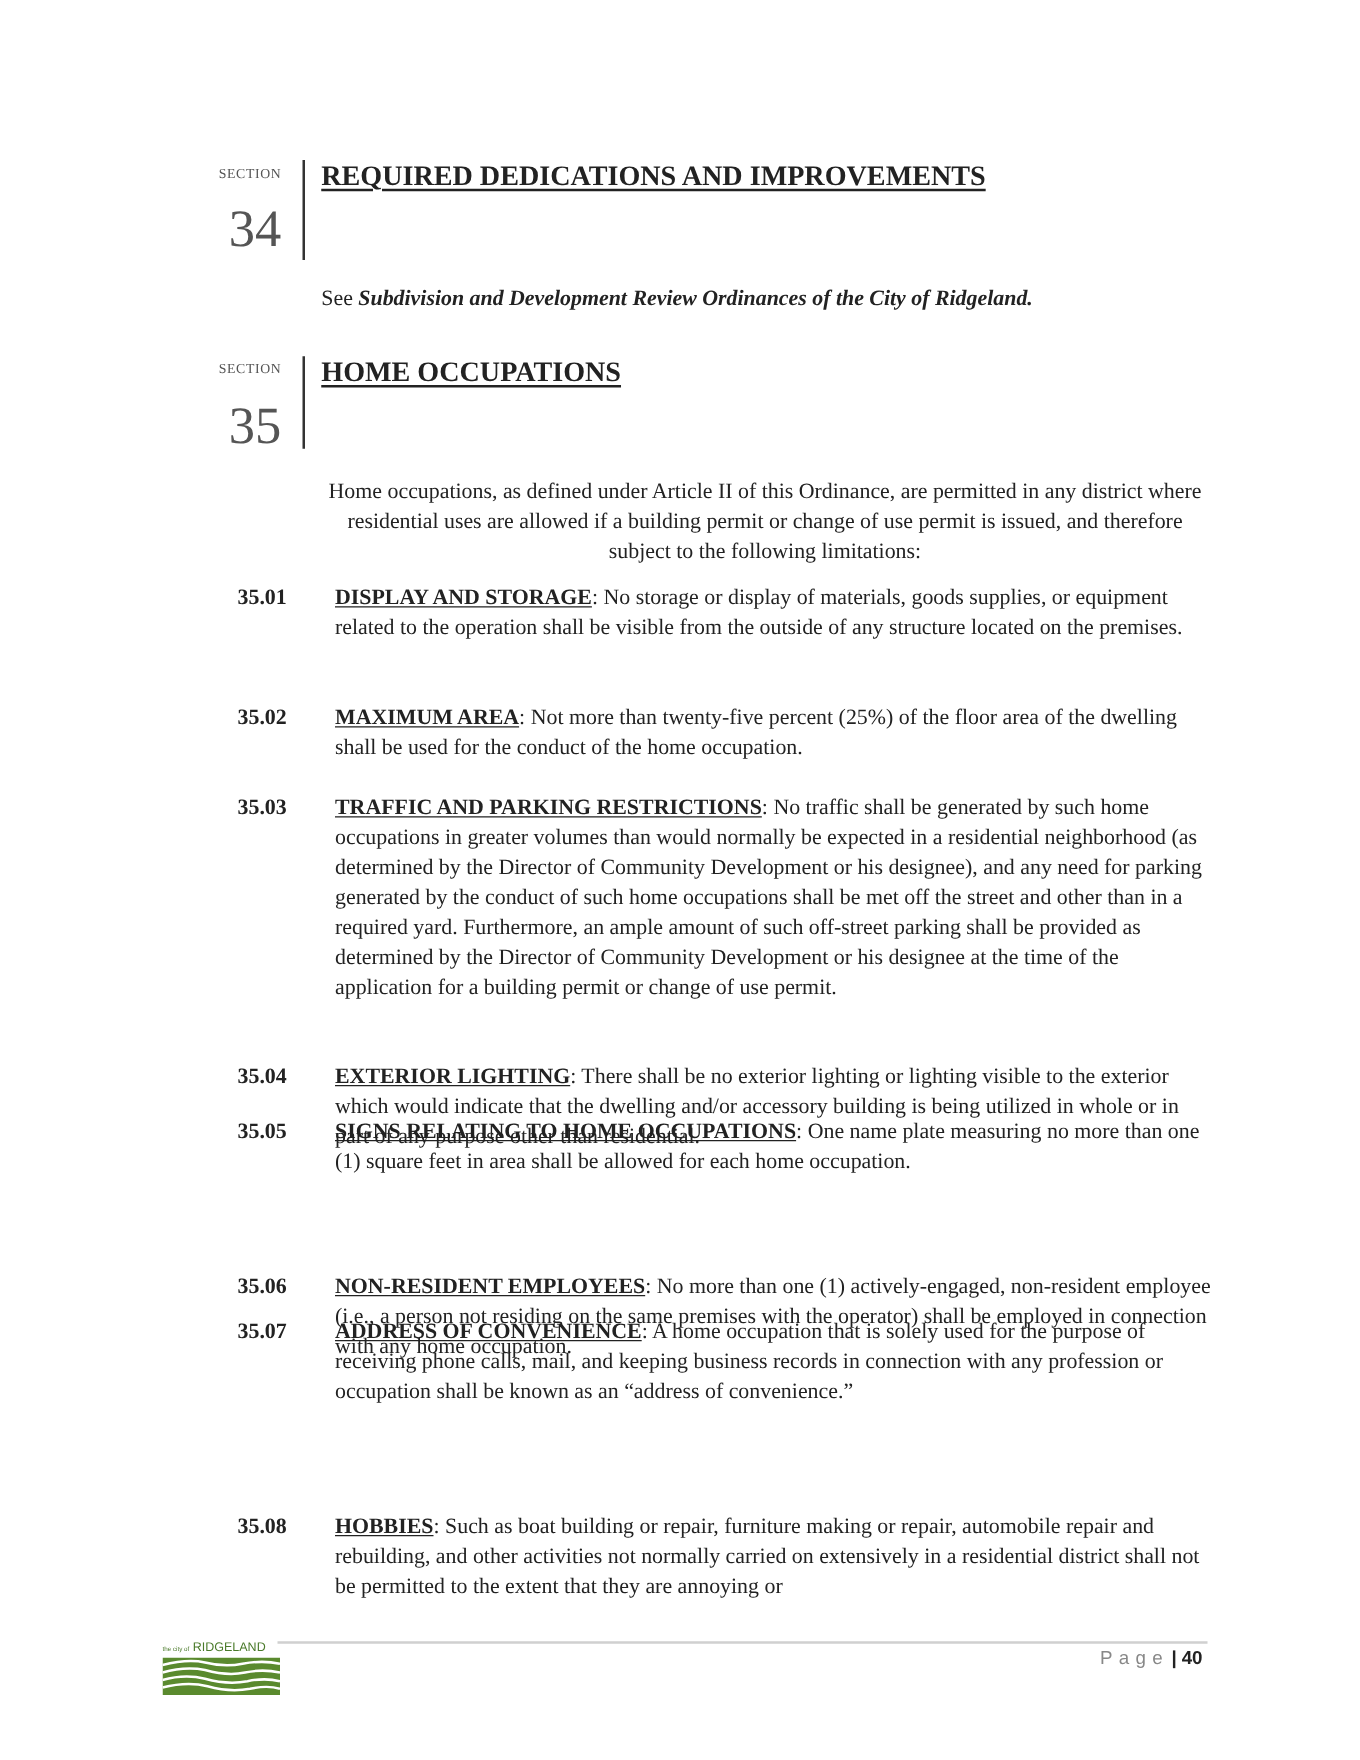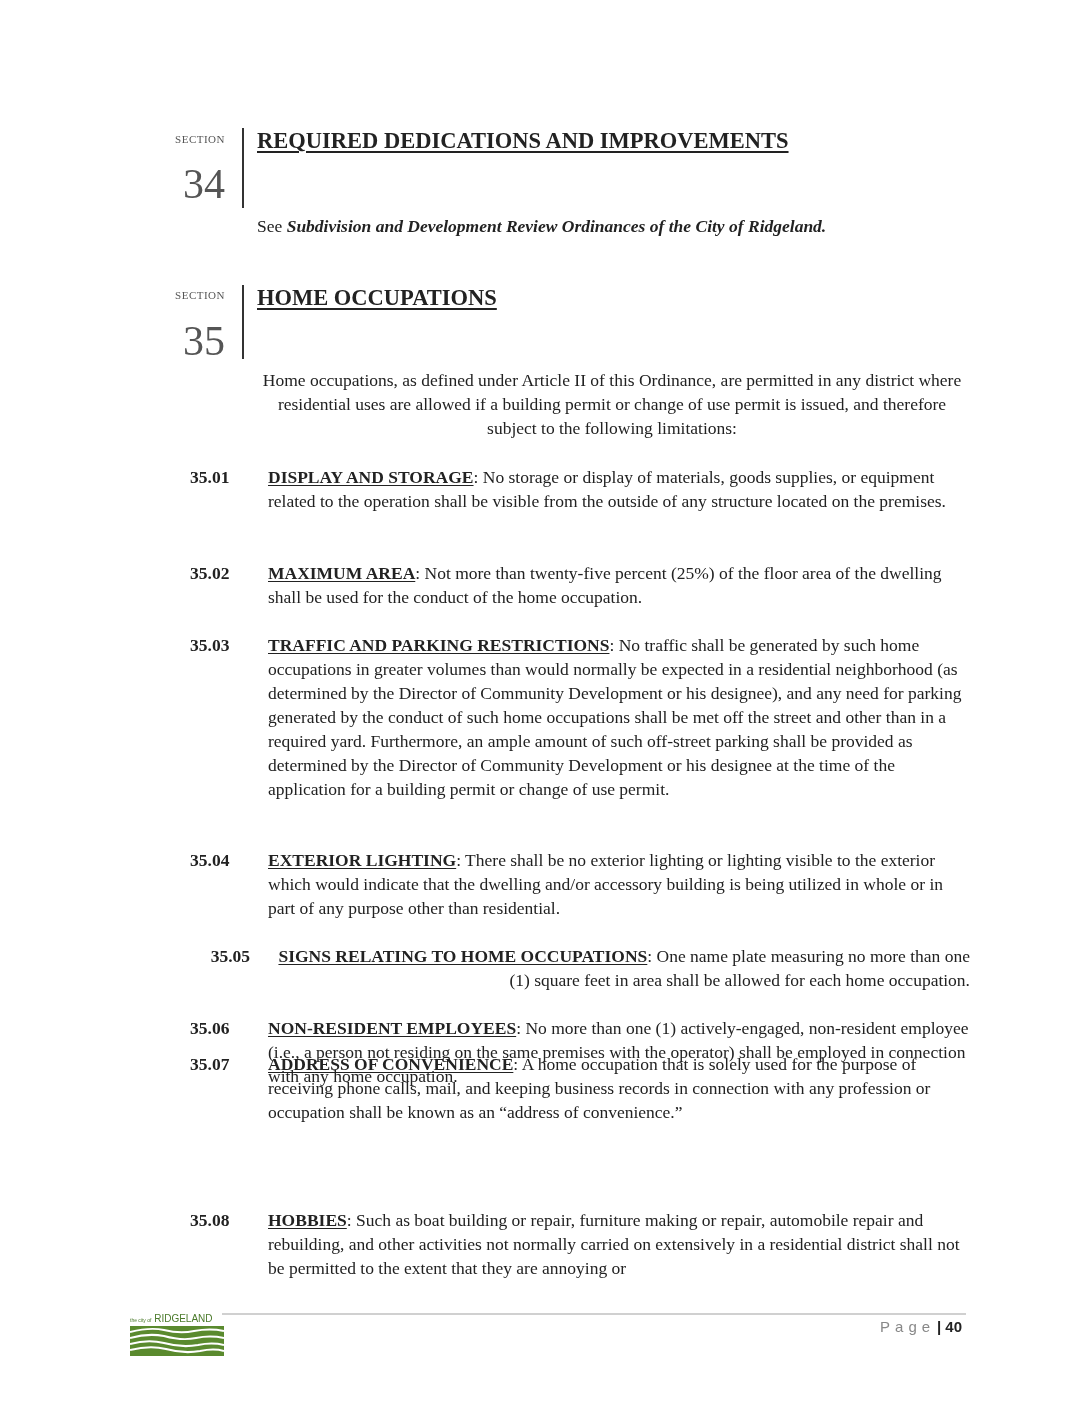--- a/index.html
+++ b/index.html
@@ -6,21 +6,21 @@
     body { width: 1088px; height: 1408px; position: relative; overflow: hidden;
            font-family: "Liberation Serif", "DejaVu Serif", serif; color: #222; }
     .sec-label { position: absolute; left: 157px; width: 68px; text-align: right;
                  font-size: 11px; letter-spacing: 0.5px; color: #555; font-variant: small-caps; }
     .sec-num { position: absolute; width: 68px; left: 157px; text-align: right;
                font-size: 42px; font-weight: normal; color: #555; line-height: 1; }
     .sec-bar { position: absolute; left: 242px; width: 2px; background: #333; }
     .sec-title { position: absolute; left: 257px; font-size: 22.5px; font-weight: bold;
                  text-decoration: underline; text-underline-offset: 3px; color: #222; white-space: nowrap; }
 
-    .para { position: absolute; left: 257px; width: 710px; font-size: 17.5px; line-height: 24px; color: #222; }
+    .para { position: absolute; left: 257px; width: 710px; font-size: 17.5px; line-height: 24px; color: #222; margin-top: 12px; }
     .para em { font-weight: bold; font-style: italic; }
 
     .item { position: absolute; left: 190px; width: 780px; font-size: 17.5px; line-height: 24px; }
     .item .num { position: absolute; left: 0; top: 0; font-weight: bold; width: 60px; }
     .item .body { margin-left: 78px; }
     .item .heading { font-weight: bold; text-decoration: underline; text-underline-offset: 2px; }
 
     .footer-line { position: absolute; left: 222px; top: 1313px; width: 744px; height: 2px; background: #d0d0d0; }
     .logo { position: absolute; left: 130px; top: 1313px; width: 94px; height: 43px; }
     .logo-text { position: absolute; left: 0; top: 0; width: 94px; height: 11px; font-family: "Liberation Sans", sans-serif;
@@ -64,21 +64,21 @@
 <div class="item" style="top:633px;">
   <span class="num">35.03</span>
   <div class="body"><span class="heading">TRAFFIC AND PARKING RESTRICTIONS</span><span>: No traffic shall be generated by such home occupations in greater volumes than would normally be expected in a residential neighborhood (as determined by the Director of Community Development or his designee), and any need for parking generated by the conduct of such home occupations shall be met off the street and other than in a required yard. Furthermore, an ample amount of such off-street parking shall be provided as determined by the Director of Community Development or his designee at the time of the application for a building permit or change of use permit.</span></div>
 </div>
 
 <div class="item" style="top:848px;">
   <span class="num">35.04</span>
   <div class="body"><span class="heading">EXTERIOR LIGHTING</span><span>: There shall be no exterior lighting or lighting visible to the exterior which would indicate that the dwelling and/or accessory building is being utilized in whole or in part of any purpose other than residential.</span></div>
 </div>
 
-<div class="item" style="top:944px;text-align:right;">
+<div class="item" style="top:892px;">
   <span class="num">35.05</span>
   <div class="body"><span class="heading">SIGNS RELATING TO HOME OCCUPATIONS</span><span>: One name plate measuring no more than one (1) square feet in area shall be allowed for each home occupation.</span></div>
 </div>
 
 <div class="item" style="top:1016px;">
   <span class="num">35.06</span>
   <div class="body"><span class="heading">NON-RESIDENT EMPLOYEES</span><span>: No more than one (1) actively-engaged, non-resident employee (i.e., a person not residing on the same premises with the operator) shall be employed in connection with any home occupation.</span></div>
 </div>
 
 <div class="item" style="top:1052px;">

